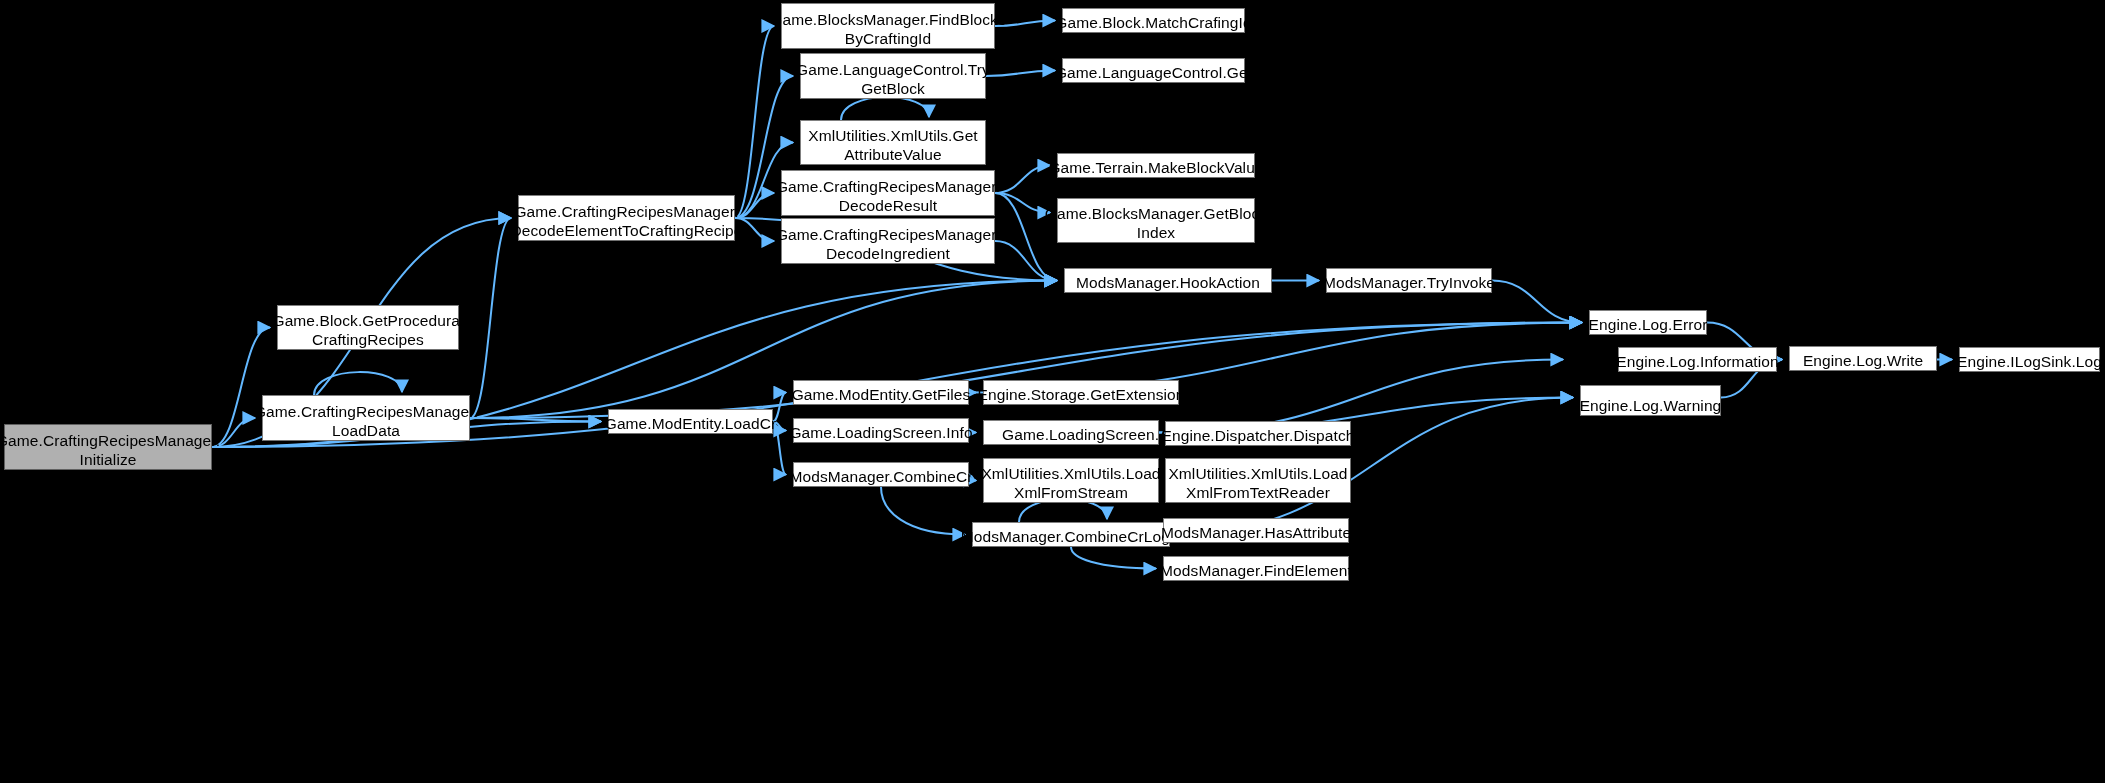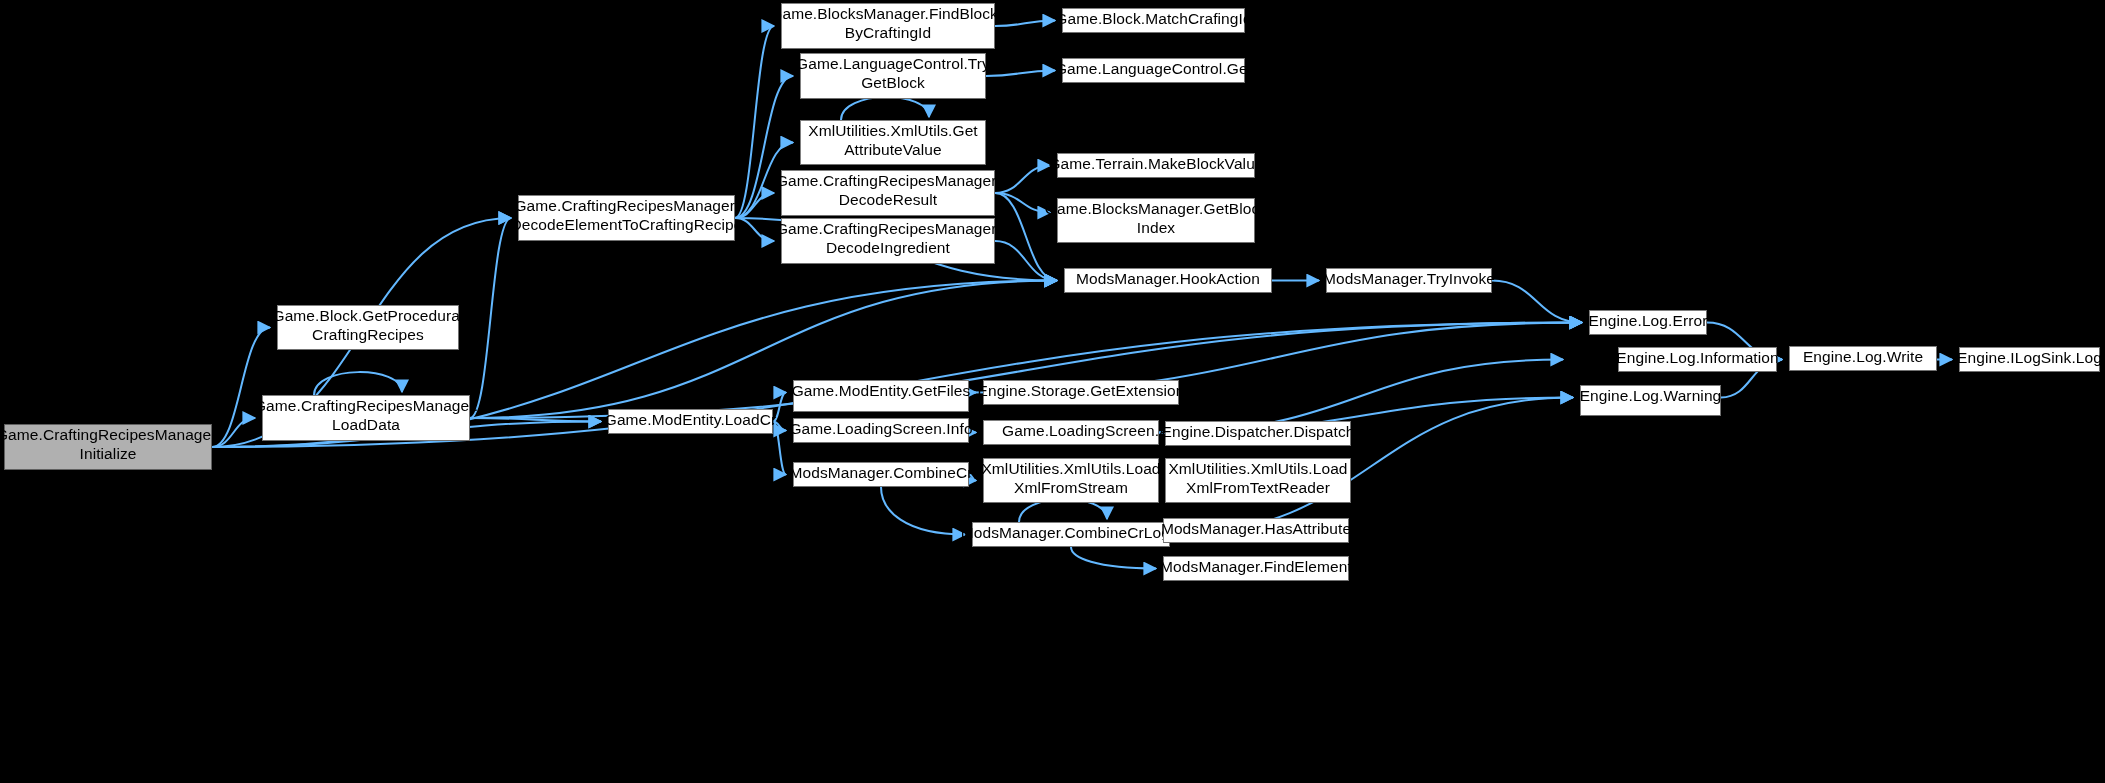--- a/index.html
+++ b/index.html
@@ -27,21 +27,21 @@
     position: absolute;
     box-sizing: border-box;
     background: #ffffff;
     border: 1px solid #808080;
     border-right-color: #707070;
     border-bottom-color: #707070;
     color: #000000;
     font-size: 15.5px;
     line-height: 19px;
     display: flex;
-    align-items: flex-start;
+    align-items: flex-end;
     justify-content: center;
     text-align: center;
     white-space: pre-line;
     letter-spacing: 0.1px;
     z-index: 5;
   }
   .node.root {
     background: #b0b0b0;
     border-color: #606060;
     color: #000000;
@@ -135,21 +135,21 @@
       <div class="node" style="left: 781px; top: 218px; width: 214px; height: 46px;"><span class="lbl">Game.CraftingRecipesManager.
 DecodeIngredient</span></div>
       <div class="node" style="left: 1064px; top: 268px; width: 208px; height: 25px;"><span class="lbl">ModsManager.HookAction</span></div>
       <div class="node" style="left: 1326px; top: 268px; width: 166px; height: 25px;"><span class="lbl">ModsManager.TryInvoke</span></div>
       <div class="node" style="left: 1589px; top: 310px; width: 118px; height: 25px;"><span class="lbl">Engine.Log.Error</span></div>
       <div class="node" style="left: 1570px; top: 347px; width: 159px; height: 25px; margin-left: 48px;"><span class="lbl">Engine.Log.Information</span></div>
       <div class="node" style="left: 1789px; top: 328px; width: 148px; height: 25px; margin-top: 18px;"><span class="lbl">Engine.Log.Write</span></div>
       <div class="node" style="left: 1959px; top: 347px; width: 141px; height: 25px;"><span class="lbl">Engine.ILogSink.Log</span></div>
       <div class="node" style="left: 1580px; top: 385px; width: 141px; height: 31px;"><span class="lbl">Engine.Log.Warning</span></div>
       <div class="node" style="left: 608px; top: 409px; width: 165px; height: 25px;"><span class="lbl">Game.ModEntity.LoadCr</span></div>
-      <div class="node" style="left: 793px; top: 380px; width: 176px; height: 32px;"><span class="lbl">Game.ModEntity.GetFiles</span></div>
+      <div class="node" style="left: 793px; top: 380px; width: 176px; height: 25px;"><span class="lbl">Game.ModEntity.GetFiles</span></div>
       <div class="node" style="left: 983px; top: 380px; width: 196px; height: 25px;"><span class="lbl">Engine.Storage.GetExtension</span></div>
       <div class="node" style="left: 793px; top: 418px; width: 176px; height: 25px;"><span class="lbl">Game.LoadingScreen.Info</span></div>
       <div class="node" style="left: 983px; top: 420px; width: 176px; height: 25px; padding-left: 47px;"><span class="lbl">Game.LoadingScreen.Add</span></div>
       <div class="node" style="left: 1165px; top: 421px; width: 186px; height: 25px;"><span class="lbl">Engine.Dispatcher.Dispatch</span></div>
       <div class="node" style="left: 793px; top: 462px; width: 176px; height: 25px;"><span class="lbl">ModsManager.CombineCr</span></div>
       <div class="node" style="left: 983px; top: 458px; width: 176px; height: 45px;"><span class="lbl">XmlUtilities.XmlUtils.Load
 XmlFromStream</span></div>
       <div class="node" style="left: 1165px; top: 458px; width: 186px; height: 45px;"><span class="lbl">XmlUtilities.XmlUtils.Load
 XmlFromTextReader</span></div>
       <div class="node" style="left: 972px; top: 522px; width: 198px; height: 25px;"><span class="lbl">ModsManager.CombineCrLogic</span></div>

